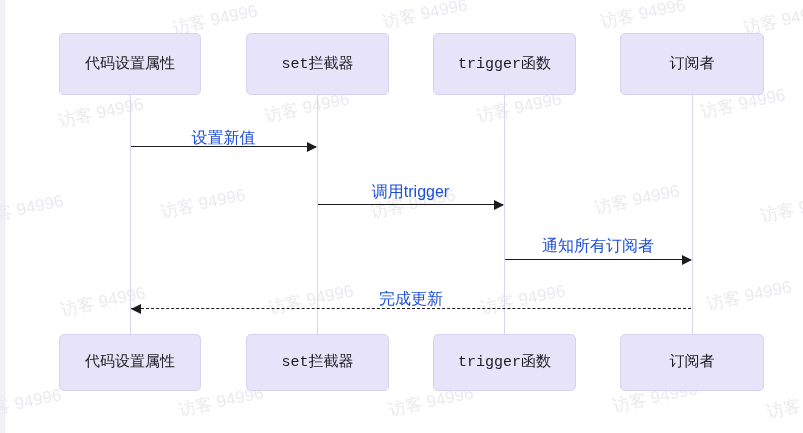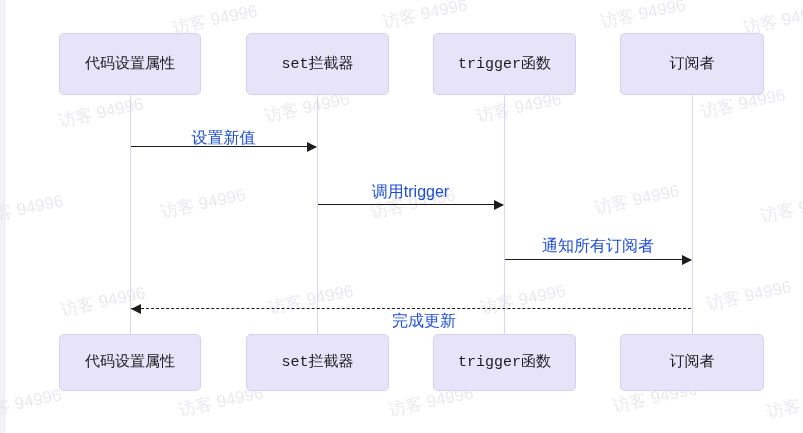--- a/index.html
+++ b/index.html
@@ -166,21 +166,21 @@
       <div class="arrowhead right" style="top: 142px; left: 307px;"></div>
       <div class="msg-label" style="left: 223.5px; top: 128px;">设置新值</div>
       <div class="msg-line" style="left: 318px; top: 204px; width: 185px;"></div>
       <div class="arrowhead right" style="top: 200px; left: 494px;"></div>
       <div class="msg-label" style="left: 410.5px; top: 182px;">调用trigger</div>
       <div class="msg-line" style="left: 505px; top: 259px; width: 186px;"></div>
       <div class="arrowhead right" style="top: 255px; left: 682px;"></div>
       <div class="msg-label" style="left: 598px; top: 236px;">通知所有订阅者</div>
       <div class="msg-line dashed" style="left: 131px; top: 308px; width: 560px;"></div>
       <div class="arrowhead left" style="top: 304px; left: 131px;"></div>
-      <div class="msg-label" style="left: 424px; top: 289px; margin-top: 22px;">完成更新</div>
+      <div class="msg-label" style="left: 411px; top: 289px;">完成更新</div>
     </div>
 
   <div id="footer-actors">
       <div class="actor-box" style="left: 59px; top: 334px; width: 142px; height: 57px;">
         <span class="actor-label">代码设置属性</span>
       </div>
       <div class="actor-box" style="left: 246px; top: 334px; width: 143px; height: 57px;">
         <span class="actor-label">set拦截器</span>
       </div>
       <div class="actor-box" style="left: 433px; top: 334px; width: 143px; height: 57px;">

